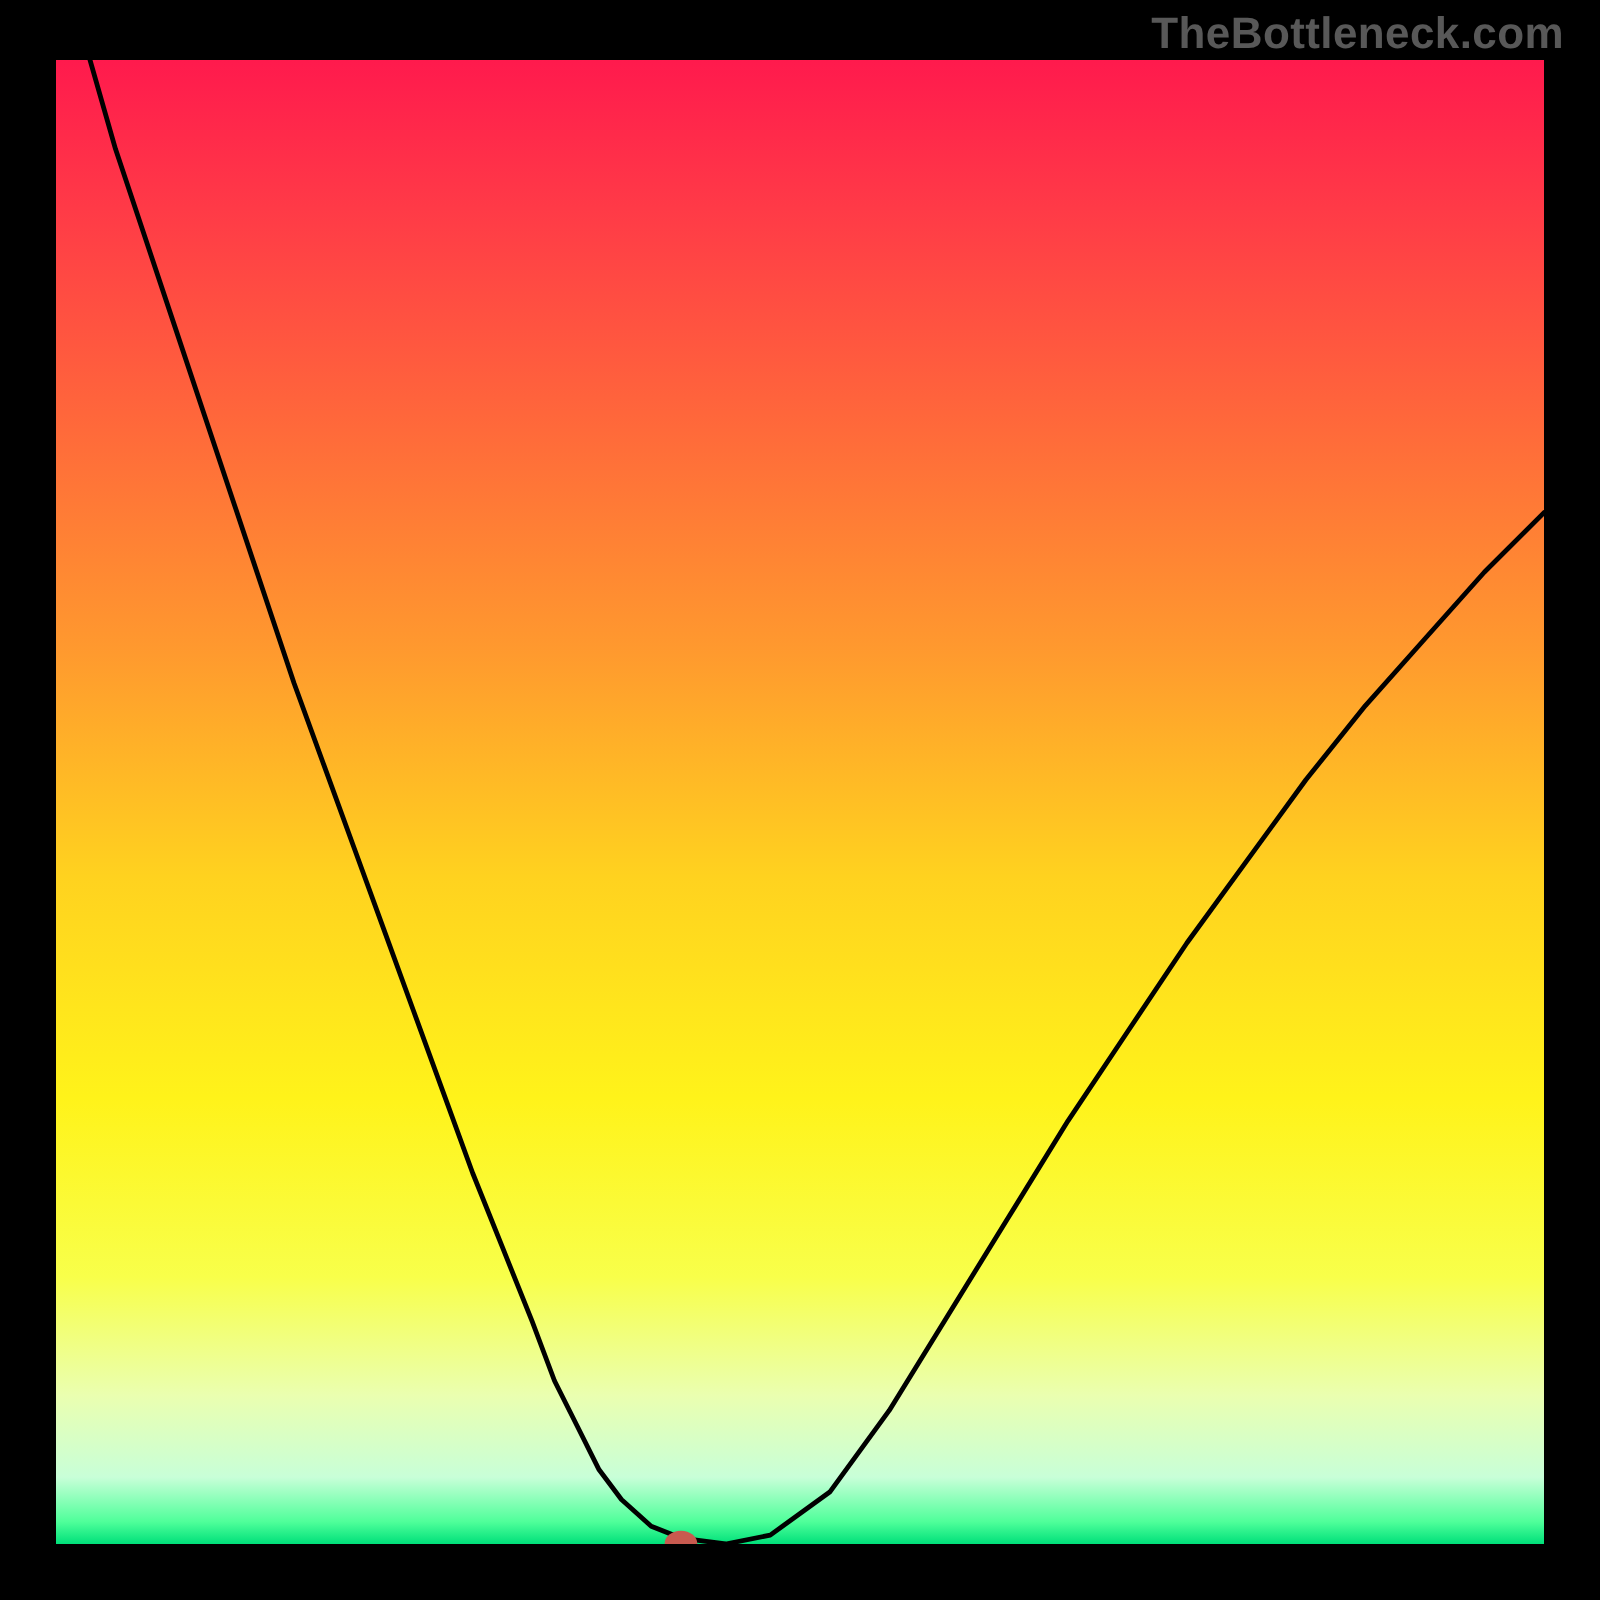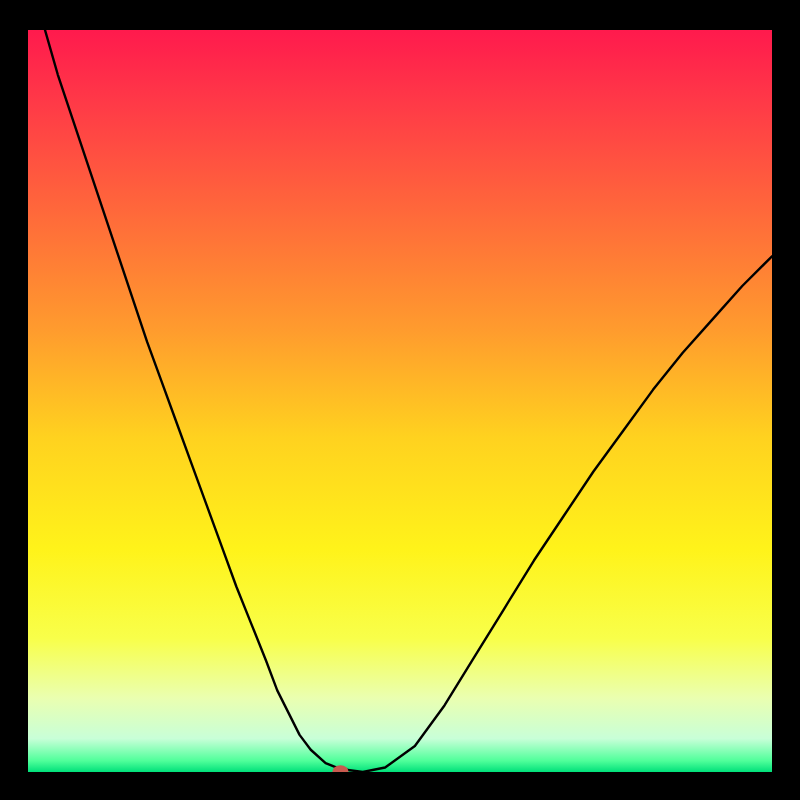--- a/index.html
+++ b/index.html
@@ -39,20 +39,21 @@
     width: 100%;
     height: 100%;
     display: block;
   }
 </style>
 </head>
 <body>
 
 <div class="frame">
 
+  <div class="watermark">TheBottleneck.com</div>
 
   <div class="plot-area">
     <svg viewBox="0 0 100 100" preserveAspectRatio="none">
       <defs>
         <linearGradient id="bg-grad" x1="0" y1="0" x2="0" y2="1">
             <stop offset="0%" stop-color="#ff1a4d"></stop>
             <stop offset="10%" stop-color="#ff3a47"></stop>
             <stop offset="25%" stop-color="#ff6a3a"></stop>
             <stop offset="40%" stop-color="#ff9a2e"></stop>
             <stop offset="55.00000000000001%" stop-color="#ffd21f"></stop>

